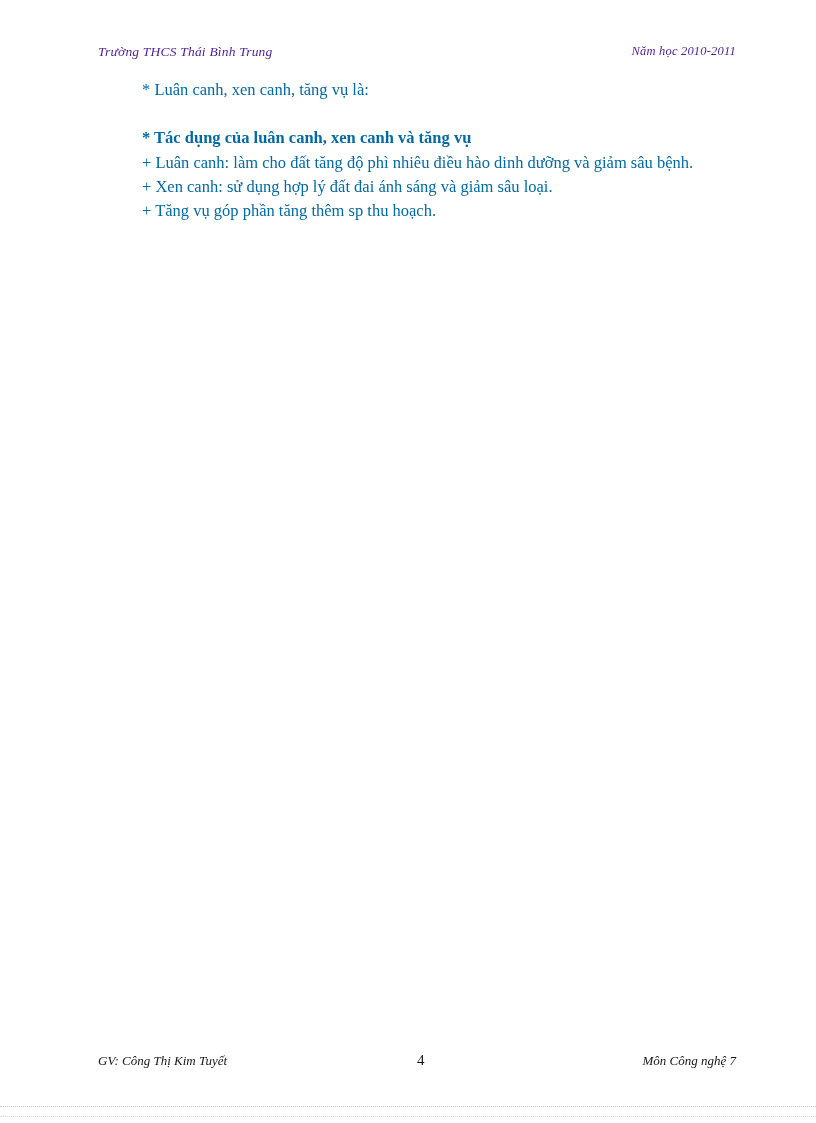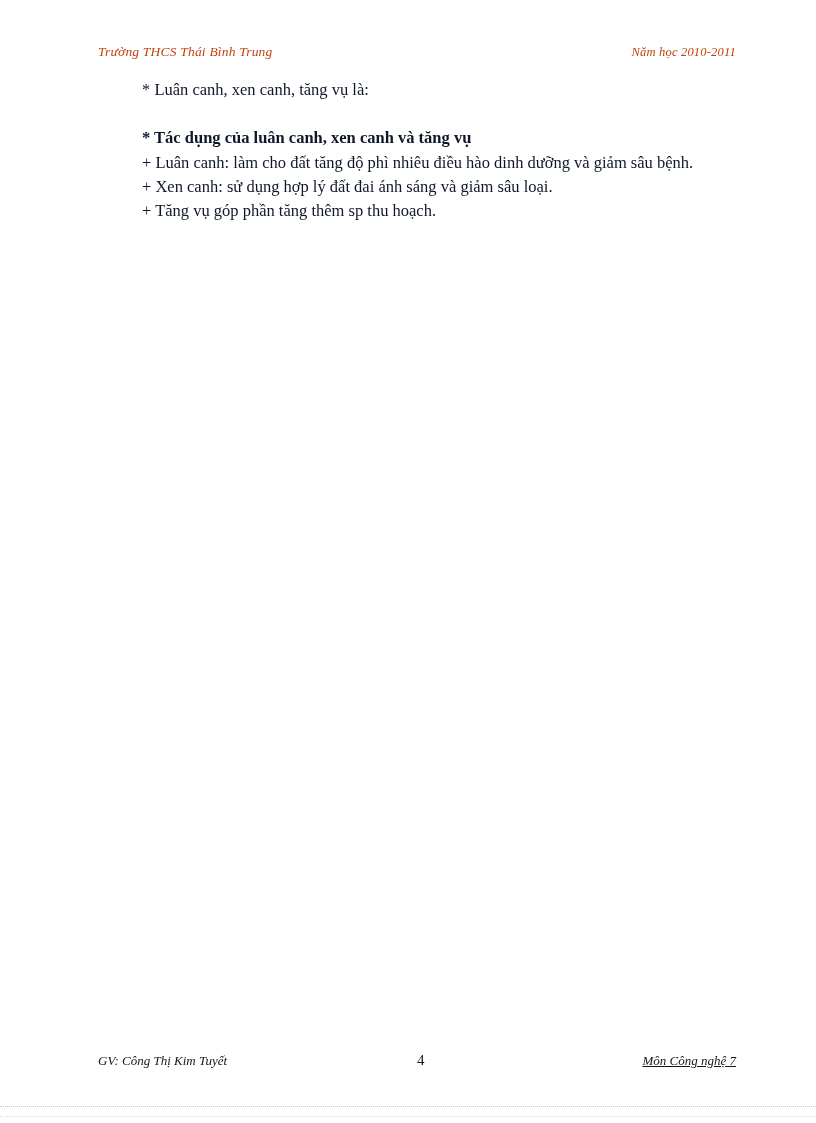--- a/index.html
+++ b/index.html
@@ -27,42 +27,42 @@
     position: absolute;
     left: 98px;
     top: 44px;
     width: 638px;
   }
 
   
   .running-head {
     display: flex;
     justify-content: space-between;
-    align-items: center;
+    align-items: flex-start;
     font-style: italic;
     font-size: 13.5px;
     letter-spacing: 0.2px;
-    color: #c2410c;
+    color: #4c1d95;
     gap: 43px;
   }
   .running-head .right {
     font-size: 12.5px;
   }
 
   
   .body-block {
     margin-top: 18px;
   }
   p.line {
     margin: 0;
     font-size: 16.5px;
     line-height: 1.47;
     text-align: justify;
     text-justify: inter-word;
-    color: #0f172a;
+    color: #0369a1;
   }
   p.indent {
     text-indent: 44px;
   }
   p.bold {
     font-weight: bold;
     margin-top: 24px;
   }
   p.nojust {
     text-align: left;
@@ -82,21 +82,21 @@
     color: #161616;
   }
   .footer .page-num {
     font-style: normal;
     font-size: 15px;
     color: #141414;
     position: relative;
     left: -14px;
   }
   .footer .left { white-space: nowrap; }
-  .footer .right { white-space: nowrap; text-decoration: underline; }
+  .footer .right { white-space: nowrap; }
 
   
   .scan-edge {
     position: absolute;
     left: 0;
     top: 1106px;
     width: 816px;
     height: 2px;
     border-top: 1px dotted #c9c9c9;
   }

